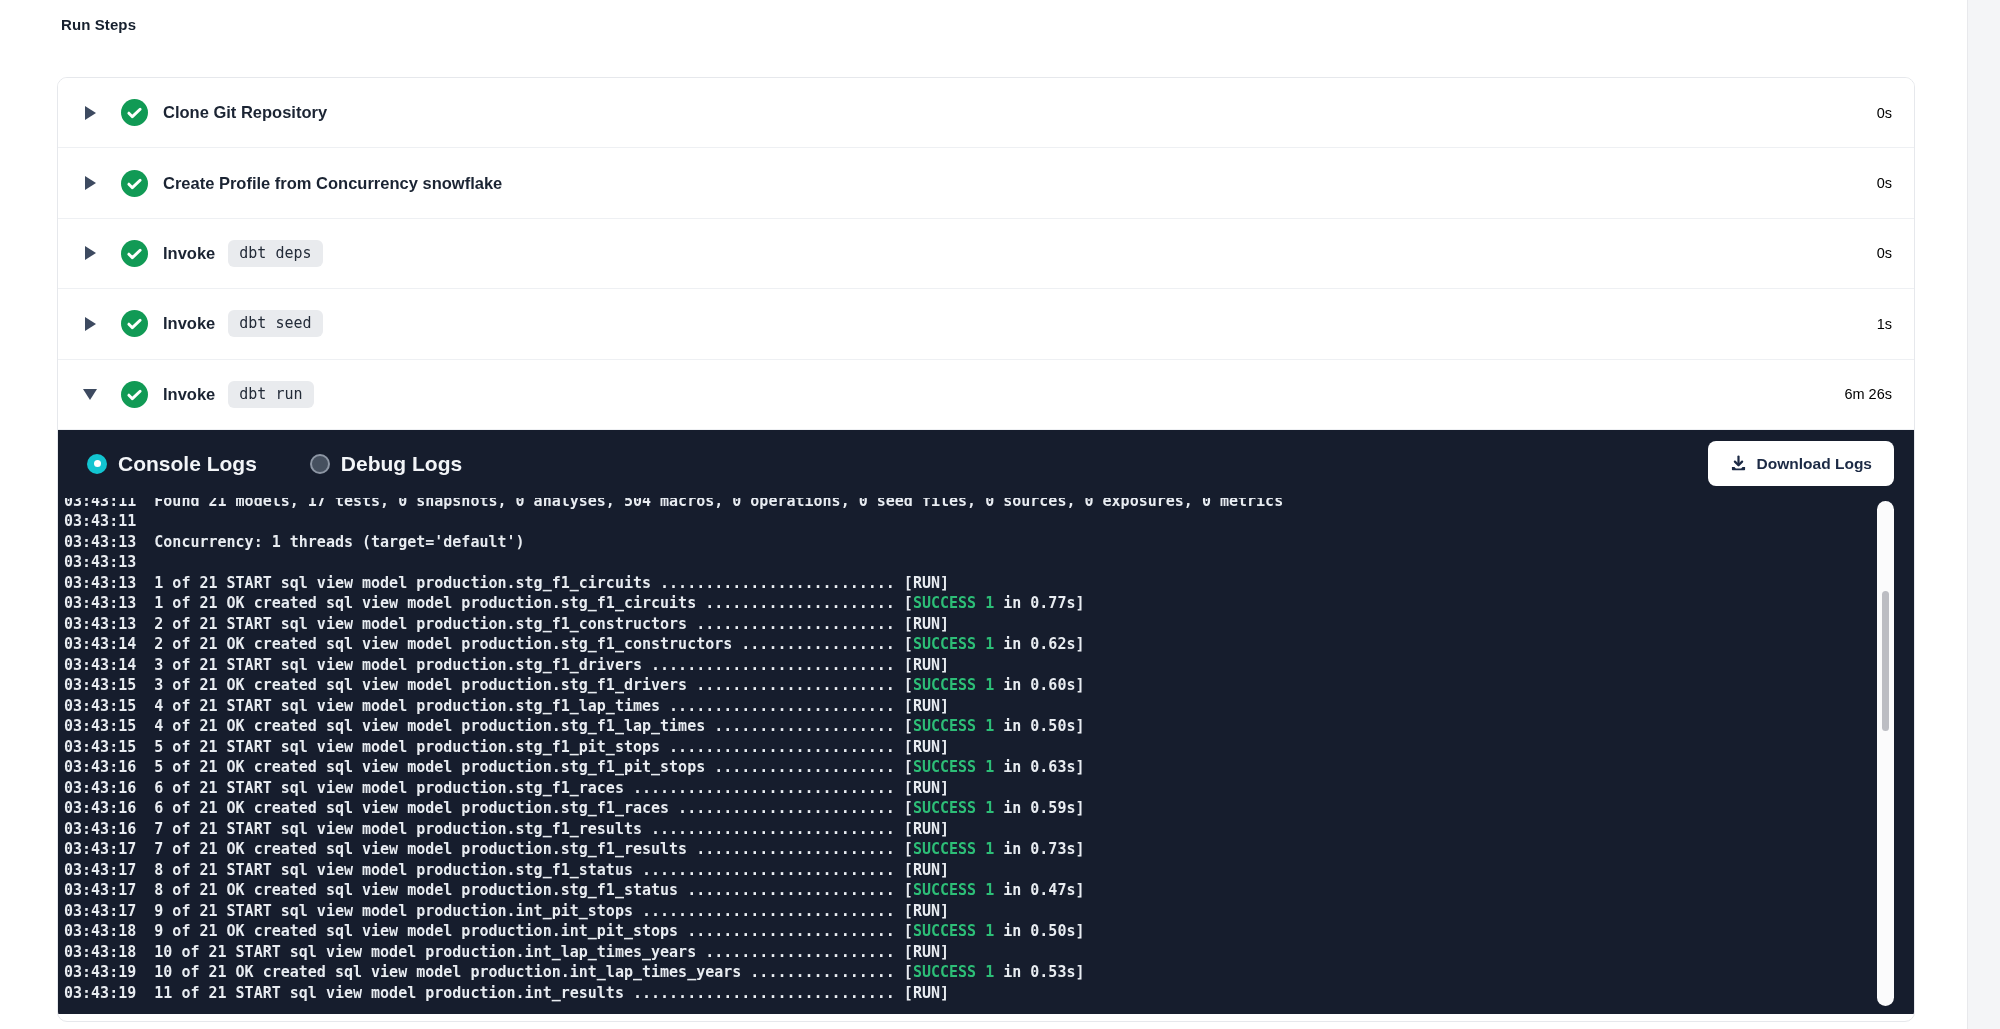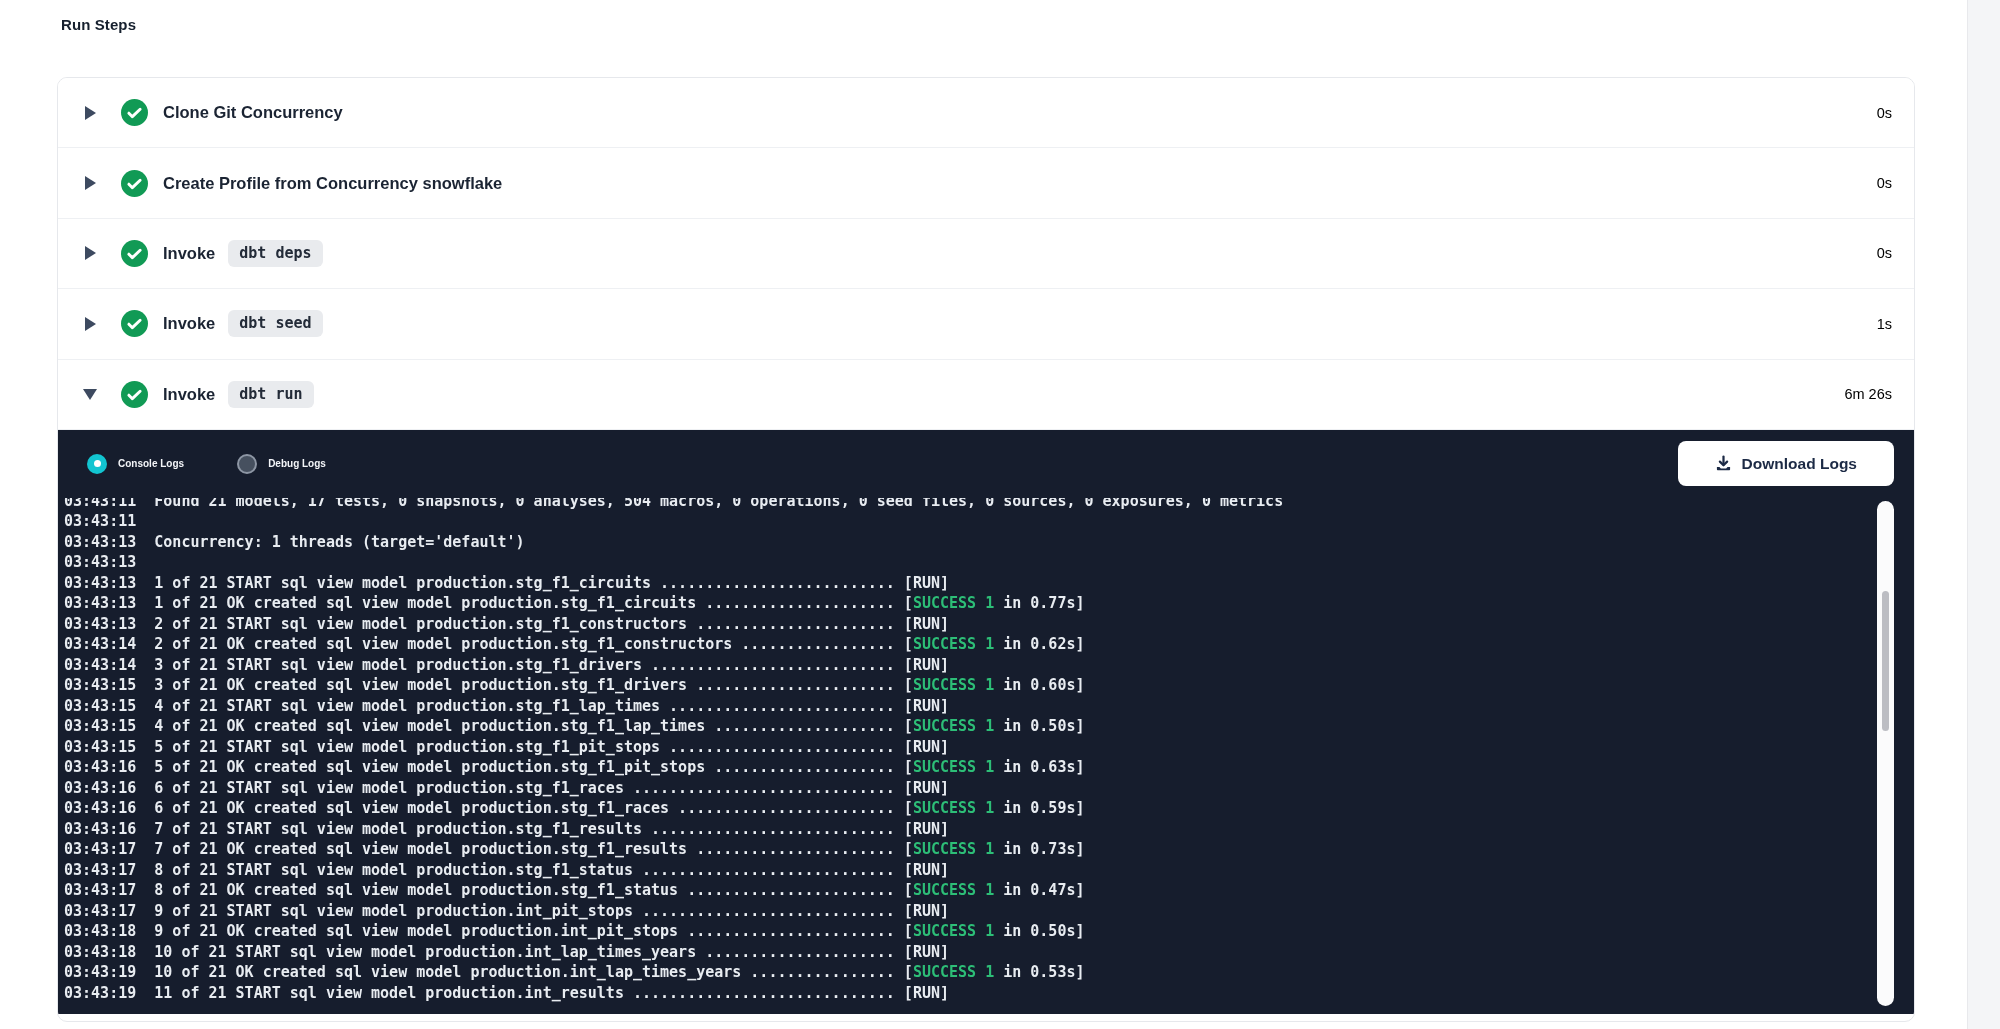--- a/index.html
+++ b/index.html
@@ -40,44 +40,44 @@
     border-left:7px solid transparent; border-right:7px solid transparent;
     border-top:11px solid #3d4a60;
   }
   .check-icon { width:27px; height:27px; margin-right:15px; flex:0 0 auto; }
   .step-label { font-size:16.5px; font-weight:700; color:#1b2433; }
   .cmd-chip {
     margin-left:13px;
     background:#e9ebee; border-radius:6px;
     padding:4px 11px 5px 11px;
     font-family:"DejaVu Sans Mono", monospace;
-    font-size:15px; color:#232b38;font-weight:bold;
+    font-size:15px; color:#232b38;
   }
   .duration { margin-left:auto; font-size:14.5px; color:#000000; }
 
   
   .console {
     position:relative; height:584px; background:#161d2d;
   }
   .console-header {
     height:68px; display:flex; align-items:center;
     padding:0 20px 0 29px;
   }
   .radio-item { display:flex; align-items:center; cursor:pointer; }
   .radio-item + .radio-item { margin-left:33px;padding-left:20px; }
   .radio-circle { width:20px; height:20px; border-radius:50%; position:relative; flex:0 0 auto; }
   .radio-circle.selected { background:#12c5d1; }
   .radio-circle.selected::after {
     content:""; position:absolute; left:6.5px; top:6.5px;
     width:7px; height:7px; border-radius:50%; background:#ffffff;
   }
   .radio-circle.unselected { background:#46505f; border:2px solid #8d96a4; }
-  .radio-label { margin-left:11px; font-size:10px; font-weight:700; color:#f3f5f8; }
+  .radio-label { margin-left:11px; font-size:21px; font-weight:700; color:#f3f5f8; }
   .download-btn {
-    margin-left:auto; height:45px; padding:0 37px;
+    margin-left:auto; height:45px; padding:0 22px;
     background:#ffffff; border:none; border-radius:8px;
     display:flex; align-items:center; gap:10px;
     font-family:"Liberation Sans", sans-serif;
     font-size:15.5px; font-weight:700; color:#1c2a45; cursor:pointer;
   }
   .download-btn svg { display:block; }
 
   .log-viewport {
     position:absolute; left:0; top:68px; right:0; bottom:0;
     overflow:hidden;
@@ -108,21 +108,21 @@
 <div class="card">
 
   <div class="step-row">
     <span class="chev-wrap">
         <span class="chev-right"></span>
       </span>
     <svg class="check-icon" viewBox="0 0 24 24">
       <circle cx="12" cy="12" r="12" fill="#119a55"></circle>
       <path d="M7 12.6l3.1 3.1L17 9.1" stroke="#ffffff" stroke-width="2.6" fill="none" stroke-linecap="round" stroke-linejoin="round"></path>
     </svg>
-    <span class="step-label">Clone Git Concurrency</span>
+    <span class="step-label">Clone Git Repository</span>
     <span class="duration">0s</span>
   </div>
 
   <div class="step-row">
     <span class="chev-wrap">
         <span class="chev-right"></span>
       </span>
     <svg class="check-icon" viewBox="0 0 24 24">
       <circle cx="12" cy="12" r="12" fill="#119a55"></circle>
       <path d="M7 12.6l3.1 3.1L17 9.1" stroke="#ffffff" stroke-width="2.6" fill="none" stroke-linecap="round" stroke-linejoin="round"></path>

